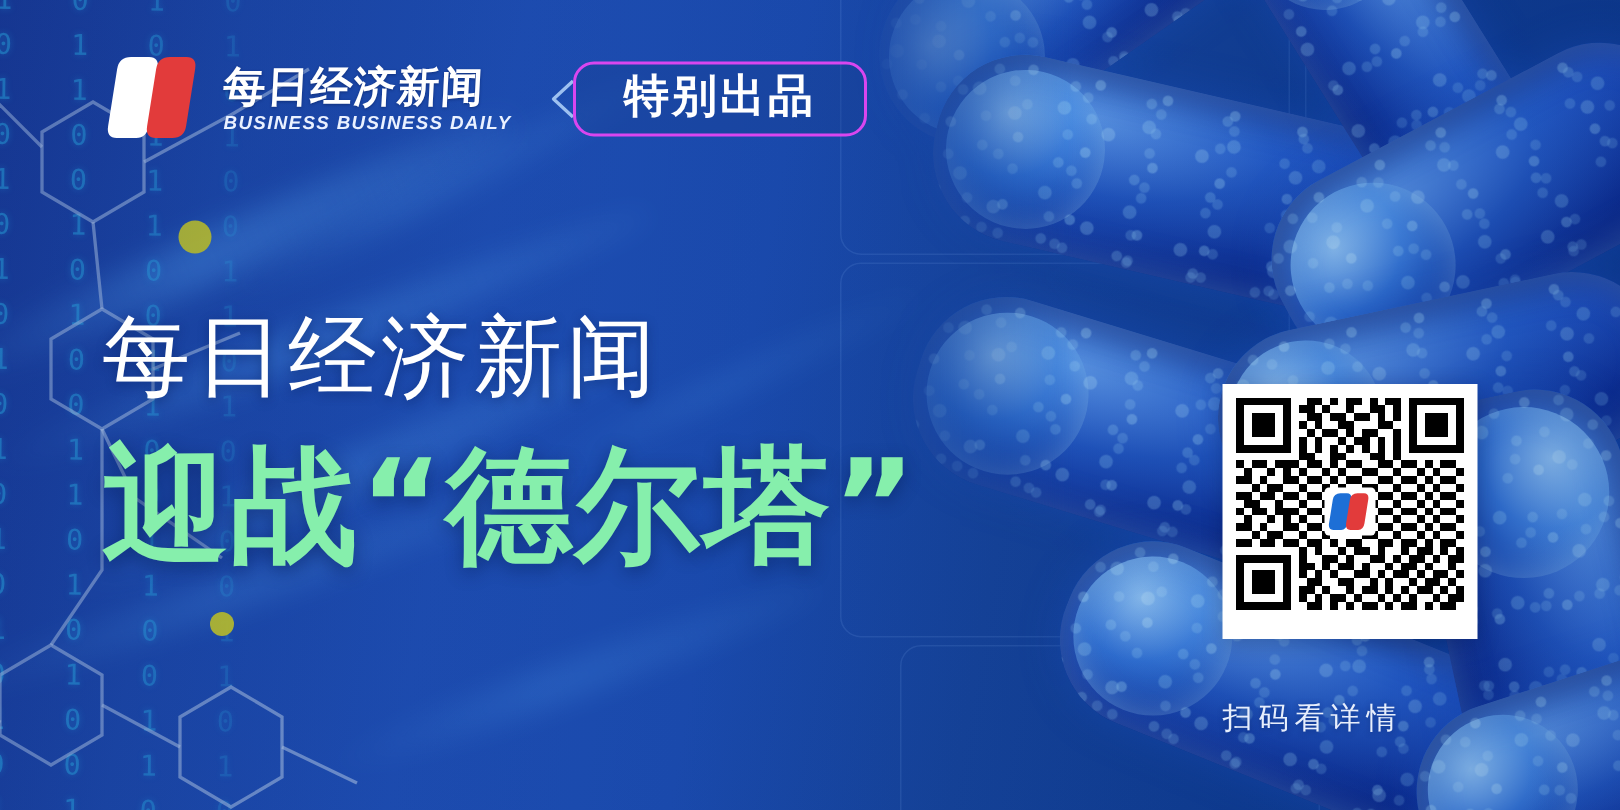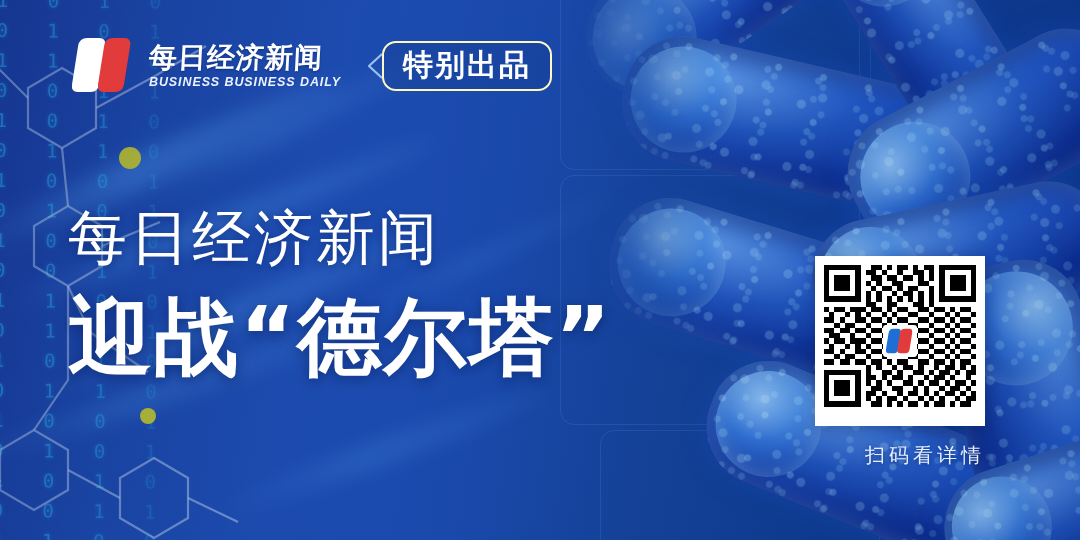--- a/index.html
+++ b/index.html
@@ -131,52 +131,52 @@
     font-size:12.5px; font-weight:700; font-style:italic;
     letter-spacing:.9px; color:#eaf1ff; line-height:1;
   }
 
   .badge-group{ position:relative; margin-left:26px; display:flex; align-items:center; }
   .badge-notch{
     width:16px; height:26px; flex:none;
     margin-right:-1px;
   }
   .badge{
-    border:2px solid #fef9c3;
+    border:2px solid #d946ef;
     border-radius:14px;
-    padding:7px 19px 9px;
+    padding:7px 32px 9px;
     background:rgba(22,58,140,.30);
   }
   .badge-text{
     font-family:"DejaVu Sans","Liberation Sans",sans-serif;
     font-size:30px; font-weight:700; color:#ffffff;
     letter-spacing:2px; line-height:1; white-space:nowrap;
   }
 
   
   .headline{ position:absolute; left:68px; top:205px; }
   .headline-sub{
     font-family:"DejaVu Sans","Liberation Sans",sans-serif;
     font-weight:300; font-size:59px; color:#ffffff;
     letter-spacing:3px; line-height:1.12;
     text-shadow:0 2px 7px rgba(4,24,80,.40);
   }
   .headline-main{
     margin-top:22px;
     font-family:"DejaVu Sans","Liberation Sans",sans-serif;
-    font-weight:700; font-size:84px; color:#ffffff;
+    font-weight:700; font-size:84px; color:#86efac;
     letter-spacing:2px; line-height:1.06;
     text-shadow:0 3px 12px rgba(4,22,76,.45);
     white-space:nowrap;
   }
 
   
   .qr-block{
     position:absolute; left:815px; top:256px;
-    width:170px; display:flex; flex-direction:column; align-items:flex-end;
+    width:170px; display:flex; flex-direction:column; align-items:flex-start;gap:23px;
   }
   .qr-frame{
     width:170px; height:170px; background:#ffffff;
     padding:9px; position:relative;
     box-shadow:0 3px 14px rgba(3,18,62,.30);
   }
   .qr-canvas{ position:relative; width:100%; height:100%; }
   .qr-logo{
     position:absolute; left:50%; top:50%;
     width:34px; height:32px; transform:translate(-50%,-50%);

